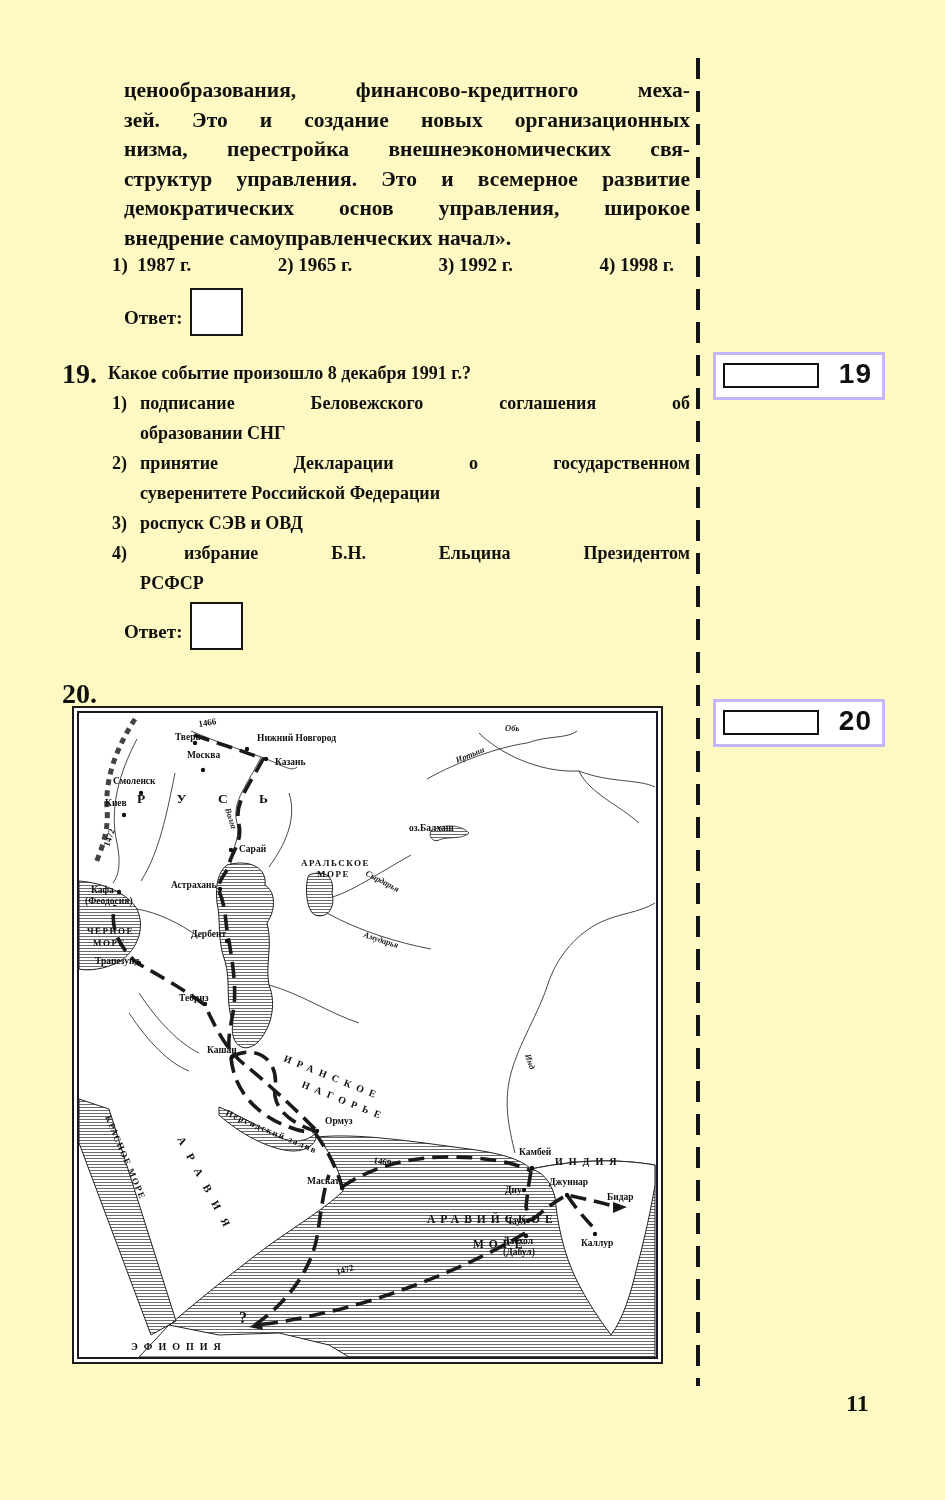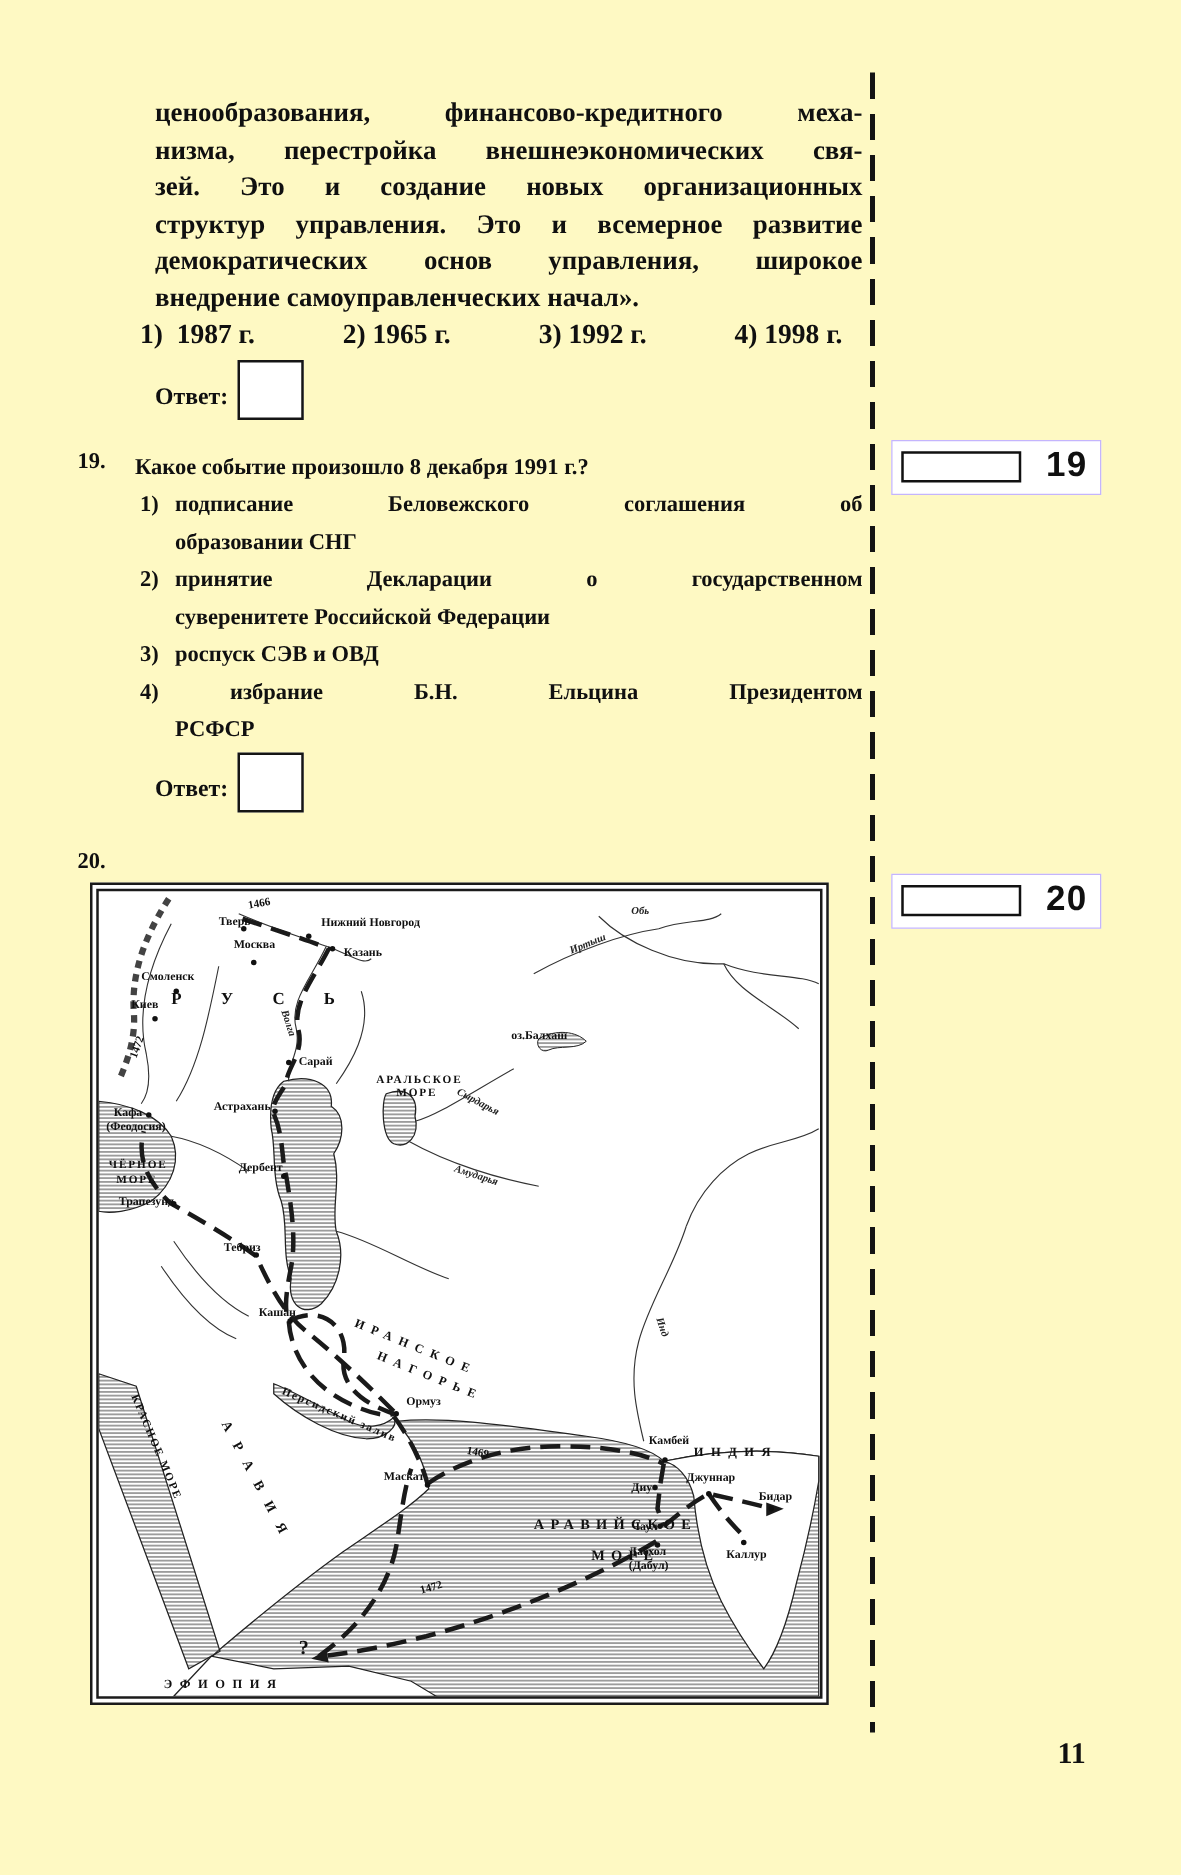--- a/index.html
+++ b/index.html
@@ -8,35 +8,35 @@
   
   .divider{position:absolute;left:696px;top:58px;width:4px;height:1328px;
     background:repeating-linear-gradient(180deg,#141414 0 21px,transparent 21px 33px);}
   
   .intro{position:absolute;left:124px;top:76px;width:566px;
          font-size:21.5px;line-height:29.6px;font-weight:700;}
   .line{white-space:nowrap;}
   .jl{text-align:justify;text-align-last:justify;white-space:normal;}
   
   .years{position:absolute;left:112px;top:254px;width:562px;display:flex;
-         justify-content:space-between;font-size:22px;font-weight:700;}
+         justify-content:space-between;font-size:19px;font-weight:700;}
   .years span{white-space:pre;}
   
   .answer-row{position:absolute;left:124px;display:flex;align-items:flex-end;}
   .answer-label{font-size:19px;font-weight:700;padding-bottom:7px;margin-right:8px;}
   .answer-box{width:49px;height:44px;border:2px solid #151515;background:#fff;}
   
-  .qnum{position:absolute;left:62px;font-size:18px;font-weight:700;}
+  .qnum{position:absolute;left:62px;font-size:28px;font-weight:700;}
   .qbody{position:absolute;left:108px;width:582px;font-size:18px;line-height:30px;font-weight:700;}
   .qtitle{margin-bottom:0;}
   .opt{display:flex;}
   .optnum{flex:none;width:28px;padding-left:4px;}
   .opttext{flex:1;}
   
-  .qmarker{position:absolute;left:713px;width:166px;height:42px;border:1px solid #c4b5fd;background:#fff;}
+  .qmarker{position:absolute;left:713px;width:166px;height:42px;border:3px solid #c4b5fd;background:#fff;}
   .qmarker .mini{position:absolute;left:7px;top:8px;width:92px;height:21px;border:2px solid #111;background:#fff;}
   .qmarker .num{position:absolute;right:10px;top:3px;font:700 28px "Liberation Sans",sans-serif;letter-spacing:1px;}
   
   .map-frame{position:absolute;left:72px;top:706px;border:2px solid #1b1b1b;padding:3px;background:#fff;}
   .map-inner{border:2px solid #1b1b1b;}
   .map-inner svg{display:block;}
   .pagenum{position:absolute;left:846px;top:1390px;font:700 24px "Liberation Serif",serif;}
   
   text{fill:#101010;}
   .ml-city{font:700 9.5px "Liberation Serif",serif;}
@@ -51,22 +51,22 @@
 </style>
 </head>
 <body>
 
 <div class="page">
 
   <div class="divider"></div>
 
   <div class="intro">
     <div class="line jl">ценообразования, финансово-кредитного меха-</div>
+    <div class="line jl">зей. Это и создание новых организационных</div>
     <div class="line jl">низма, перестройка внешнеэкономических свя-</div>
-    <div class="line jl">зей. Это и создание новых организационных</div>
     <div class="line jl">структур управления. Это и всемерное развитие</div>
     <div class="line jl">демократических основ управления, широкое</div>
     <div class="line">внедрение самоуправленческих начал».</div>
   </div>
 
   <div class="years">
     <span>1)  1987 г.</span>
     <span>2) 1965 г.</span>
     <span>3) 1992 г.</span>
     <span>4) 1998 г.</span>

